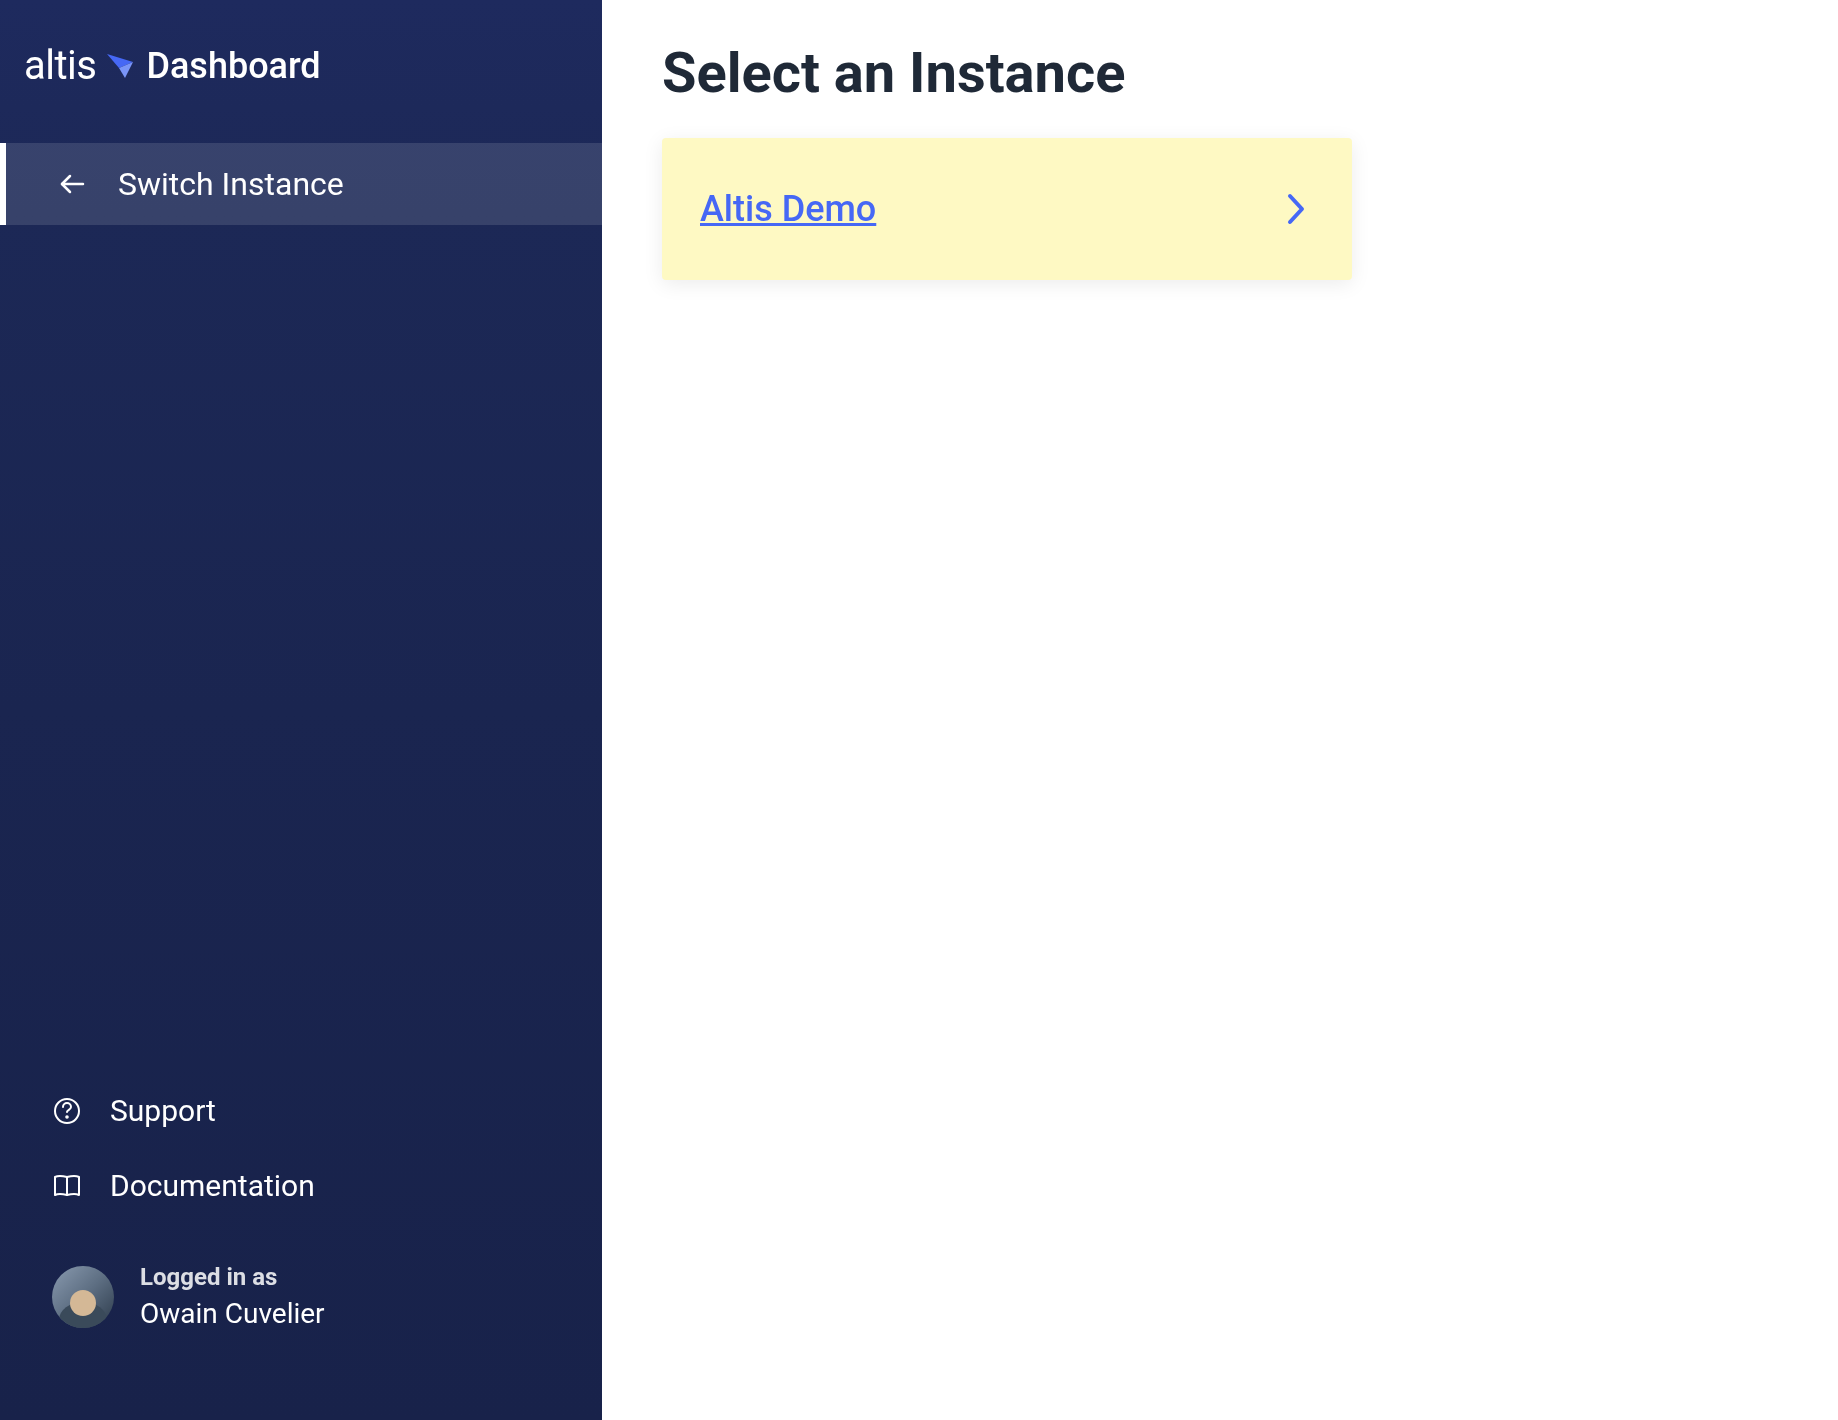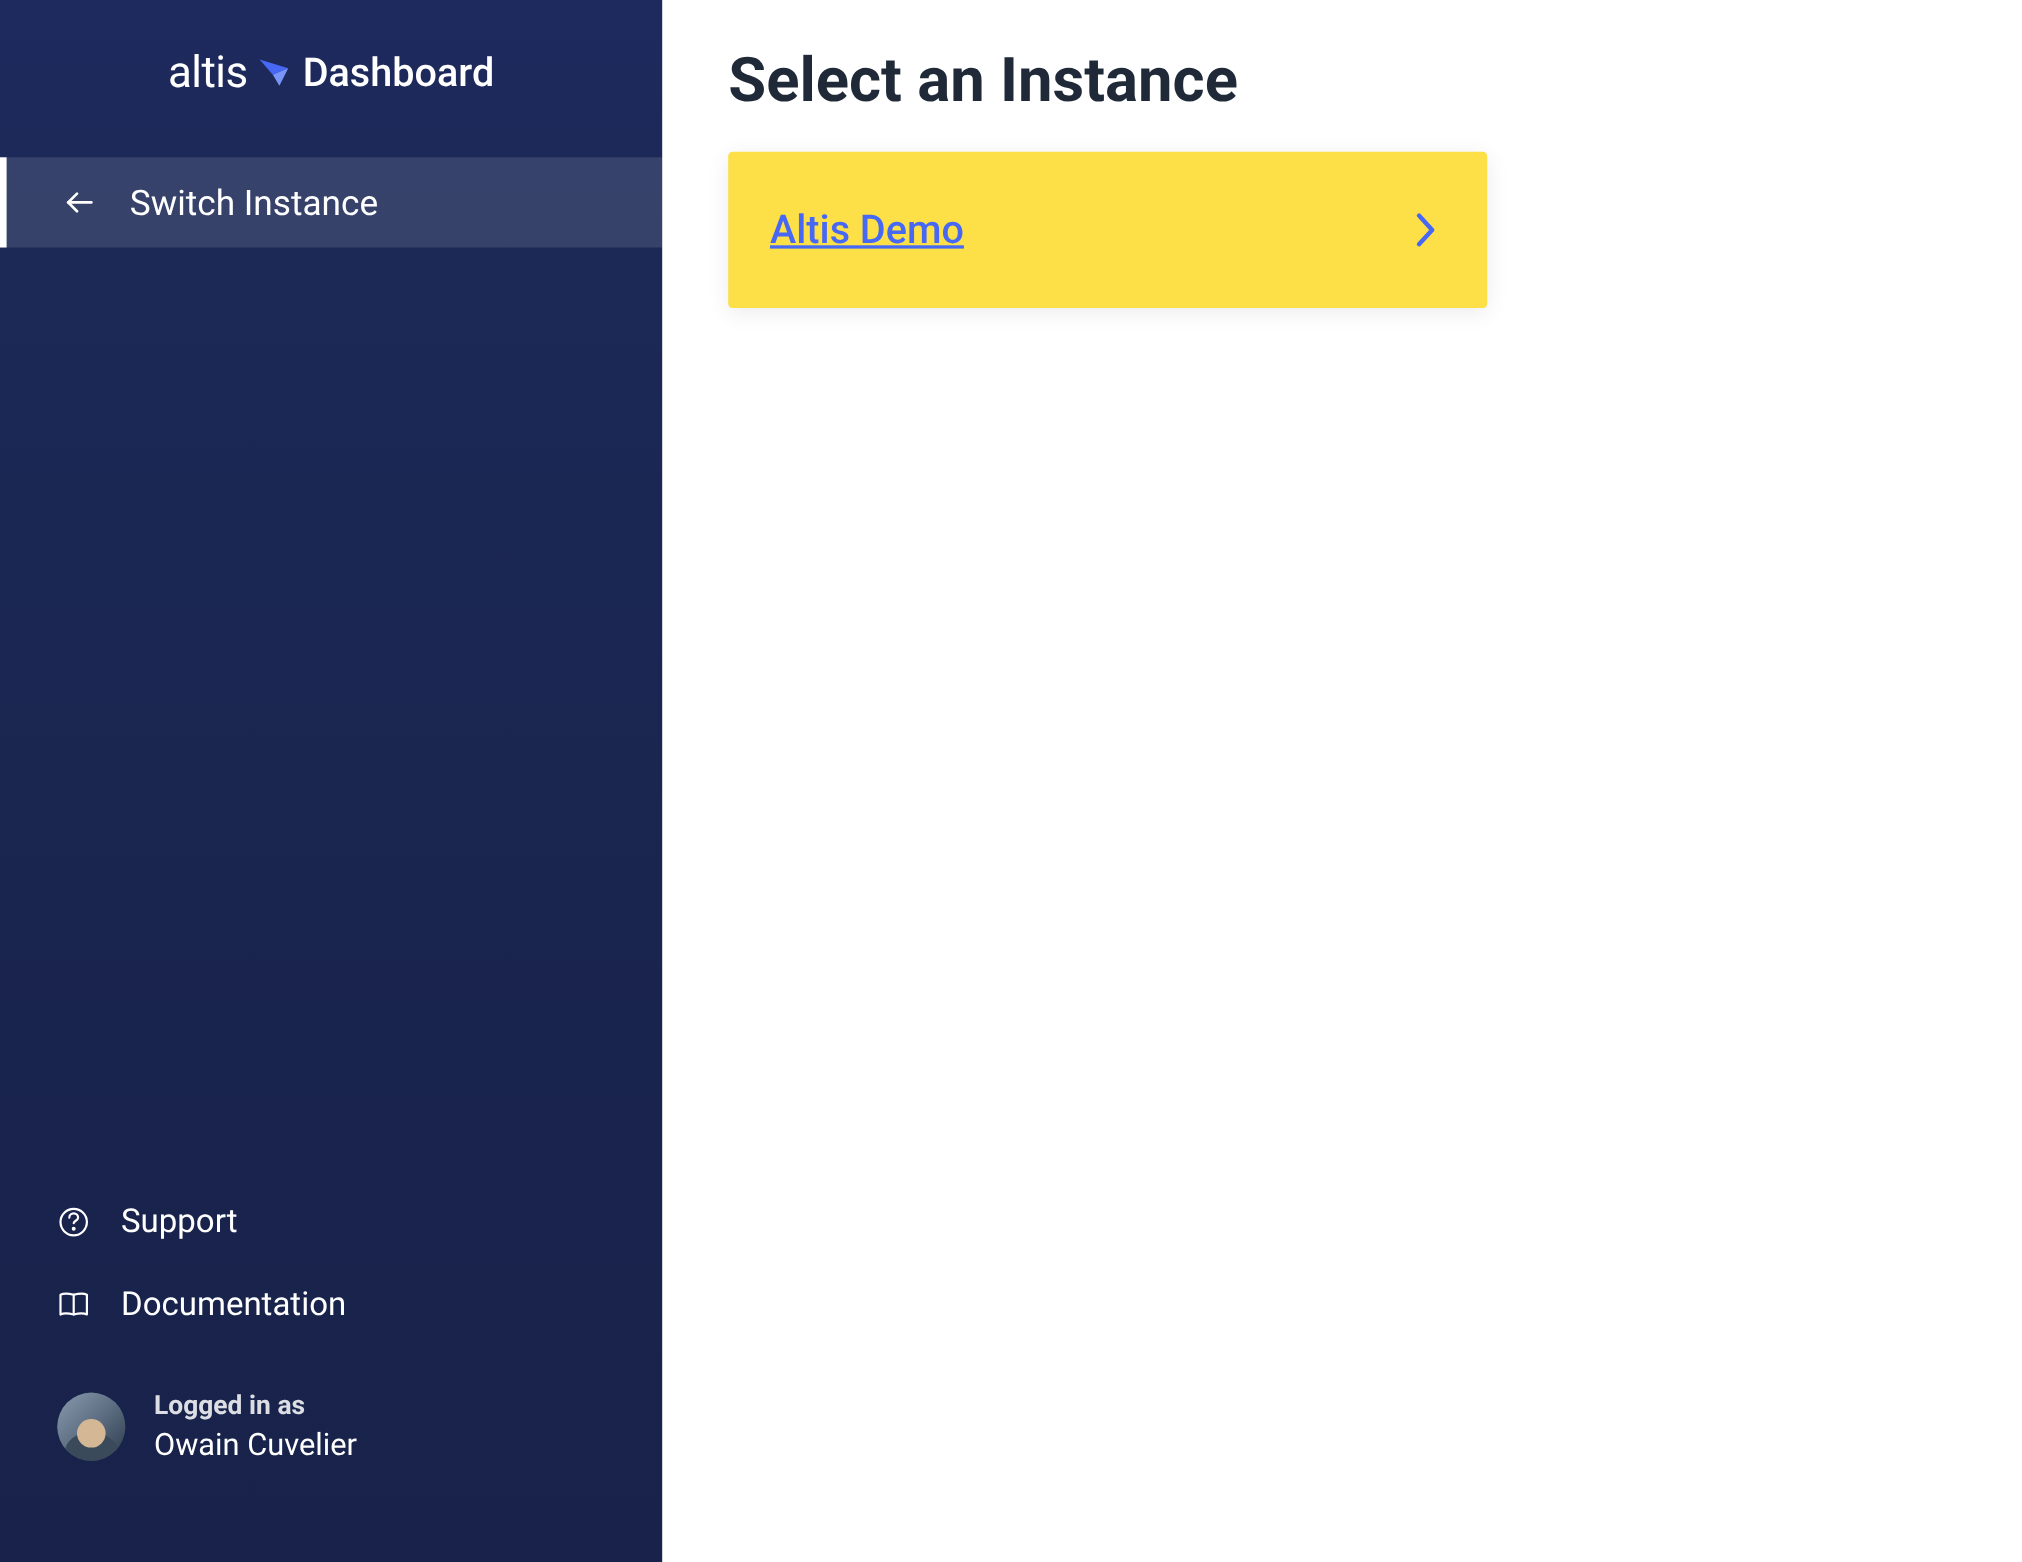--- a/index.html
+++ b/index.html
@@ -24,21 +24,20 @@
       display: flex;
       flex-direction: column;
       color: #ffffff;
     }
     
     .sidebar-header {
       display: flex;
       align-items: center;
       padding: 42px 24px;
       gap: 4px;
-      justify-content: center;
     }
     
     .logo-wrapper {
       display: flex;
       align-items: center;
       gap: 8px;
     }
     
     .logo-text {
       font-size: 40px;
@@ -183,21 +182,21 @@
     
     .page-title {
       font-size: 56px;
       font-weight: 700;
       color: #1f2937;
       margin-bottom: 32px;
     }
     
     .instance-card {
       width: 690px;
-      background: #fde047;
+      background: #fef9c3;
       border-radius: 4px;
       box-shadow: 0 4px 20px rgba(0, 0, 0, 0.08);
       padding: 50px 38px;
       display: flex;
       align-items: center;
       justify-content: space-between;
       cursor: pointer;
     }
     
     .instance-name {

